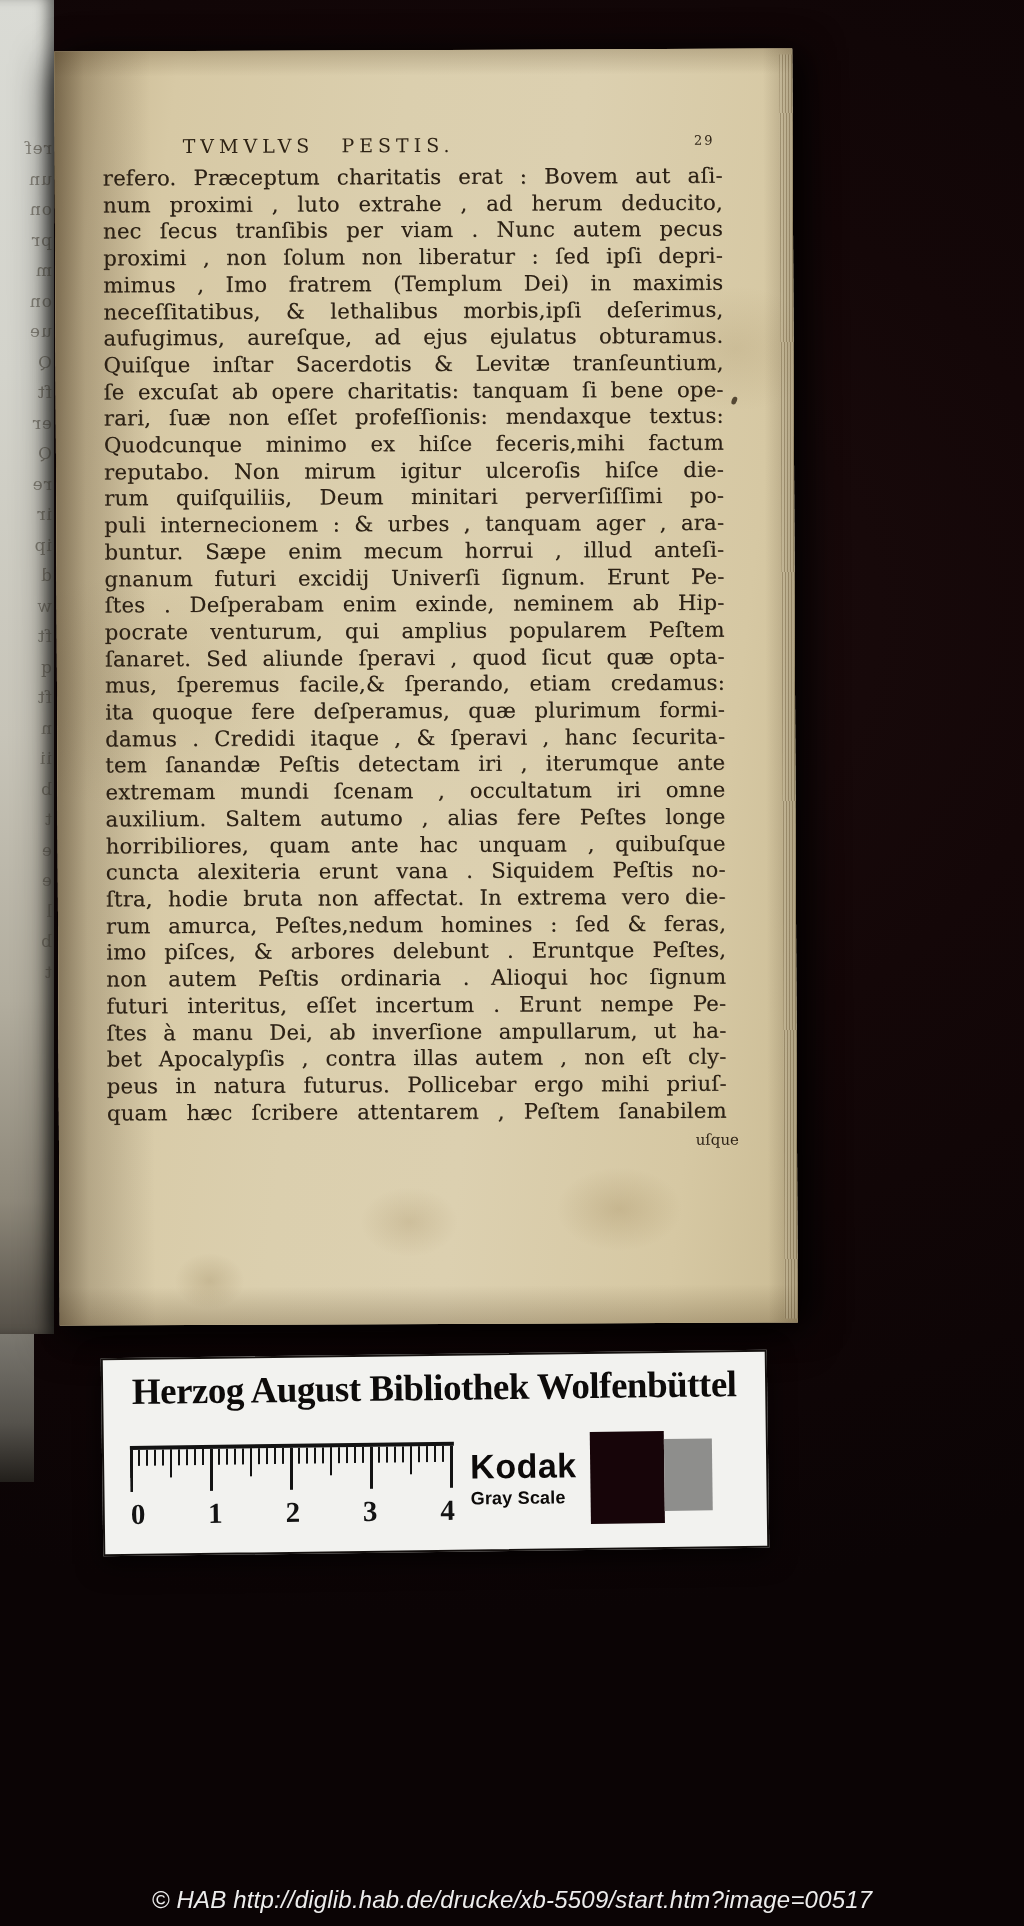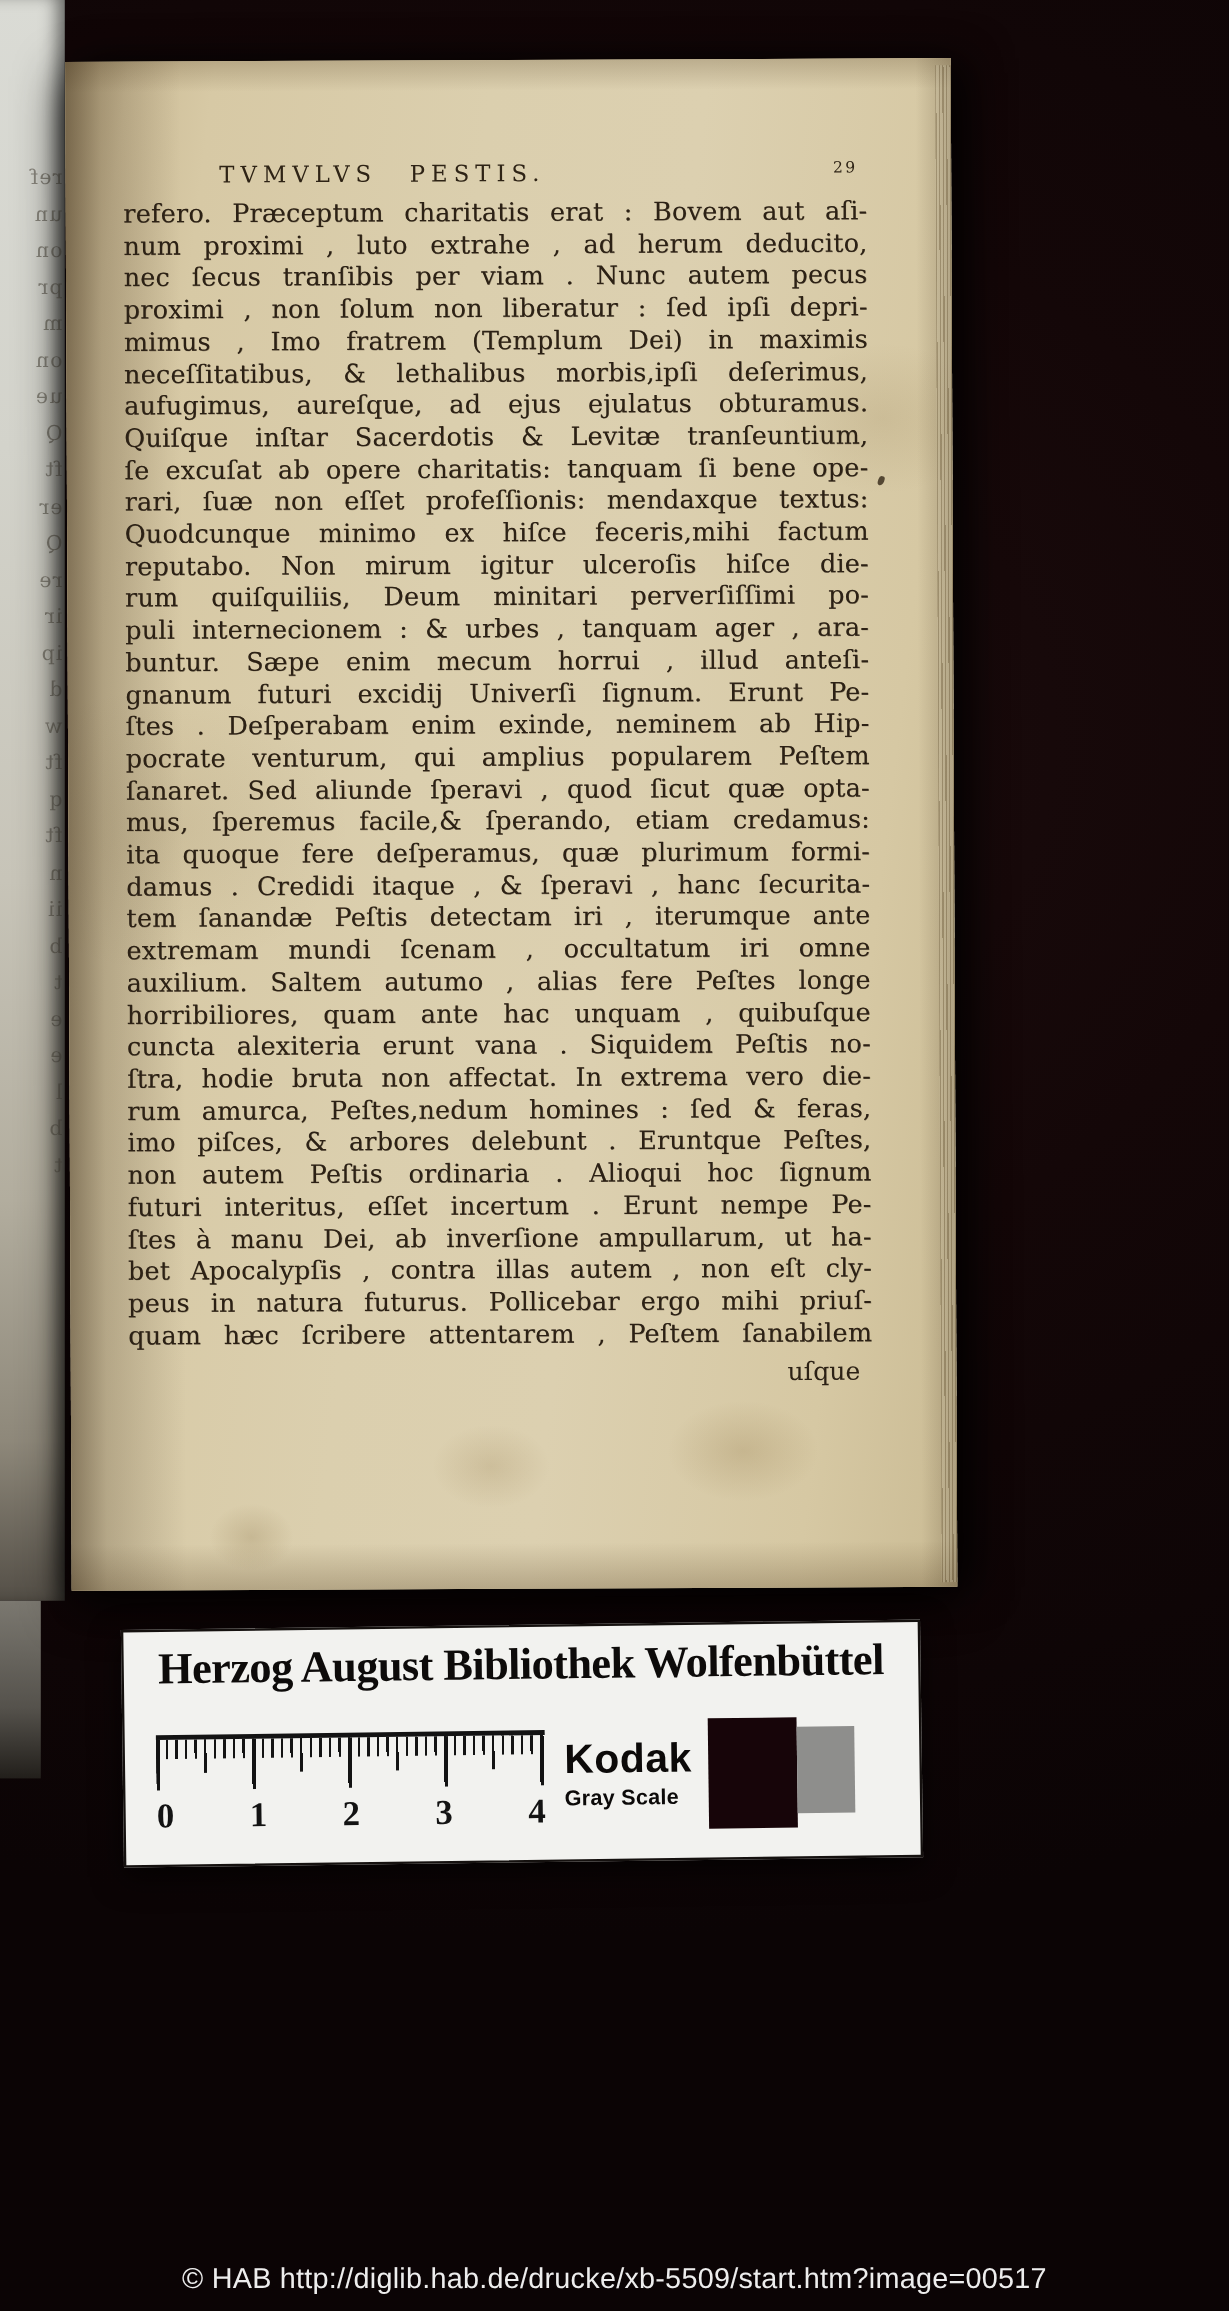--- a/index.html
+++ b/index.html
@@ -50,21 +50,21 @@
   }
   .running-head{position:absolute;left:48px;top:84px;width:620px;height:30px;color:#2e2315;}
   .head-title{position:absolute;left:216px;transform:translateX(-50%);font-size:19px;letter-spacing:5px;word-spacing:16px;white-space:nowrap;}
   .page-number{position:absolute;right:8px;top:0;font-size:13px;letter-spacing:2px;}
   .text-block{position:absolute;left:48px;top:114px;width:620px;color:#2c2115;}
   .text-line{
     font-size:21.2px;line-height:26.7px;letter-spacing:0.2px;
     text-align:justify;text-align-last:justify;white-space:nowrap;
     text-shadow:0.3px 0.3px 0.4px rgba(44,33,21,0.45);
   }
-  .catchword{position:absolute;right:80px;top:1082px;font-size:21px;color:#2c2115;}
+  .catchword{position:absolute;right:58px;top:1082px;font-size:15px;color:#2c2115;}
   .ink-speck{
     position:absolute;left:676px;top:348px;width:5px;height:8px;
     background:rgba(40,28,14,0.75);border-radius:50% 40% 60% 50%;transform:rotate(20deg);
   }
   
   .label-panel{
     position:absolute;left:102px;top:1354px;width:662px;height:194px;
     background:#f2f2ef;border:2px solid #15110f;transform:rotate(-0.75deg);
     box-shadow:0 8px 26px rgba(0,0,0,0.7);
   }
@@ -89,21 +89,21 @@
   }
   .kodak{position:absolute;left:366px;top:92px;font-family:"Liberation Sans", sans-serif;color:#0c0a09;}
   .kodak-name{font-size:34px;font-weight:bold;letter-spacing:0.5px;}
   .kodak-sub{font-size:18px;font-weight:bold;margin-top:2px;letter-spacing:0.2px;}
   .patch{position:absolute;}
   .patch-black{left:486px;top:78px;width:74px;height:92px;background:#170509;}
   .patch-gray{left:560px;top:86px;width:48px;height:72px;background:#8e8e8c;}
   
   .footer-caption{
     position:absolute;left:0;right:0;top:1886px;text-align:center;
-    font-family:"Liberation Sans", sans-serif;font-size:24px;color:#ededed;letter-spacing:0.2px;
+    font-family:"Liberation Sans", sans-serif;font-size:24px;color:#ededed;letter-spacing:0.2px;font-style:italic;
   }
 </style>
 </head>
 <body>
 
 <div class="scene">
 
   <div class="left-strip">
     <div class="bleed-column">
         <span class="bleed-glyph">ref</span>

